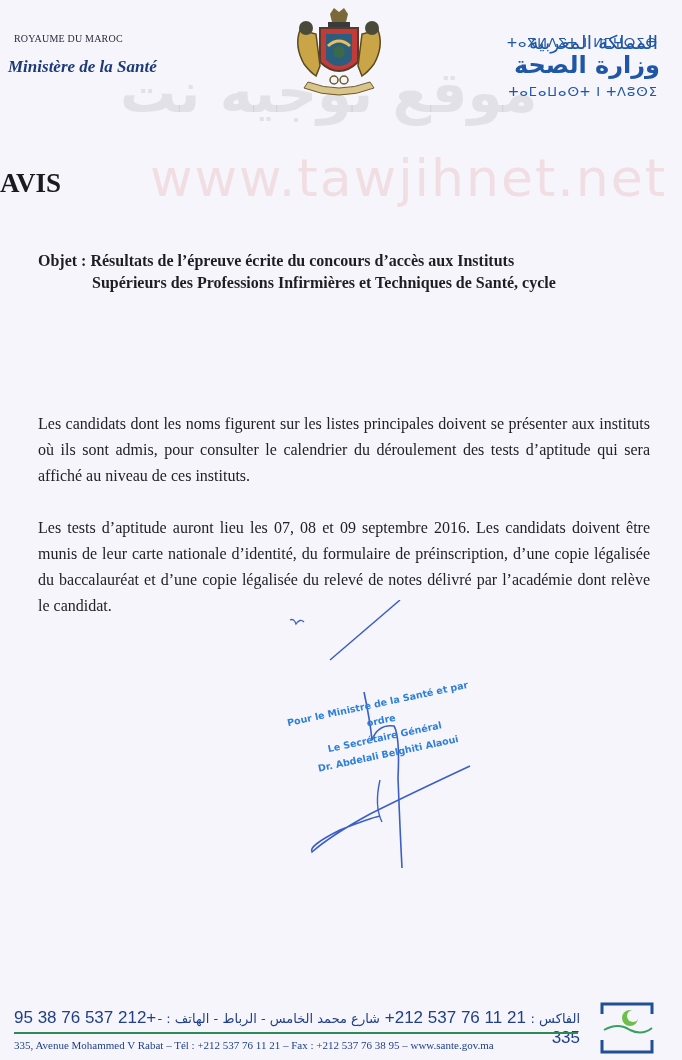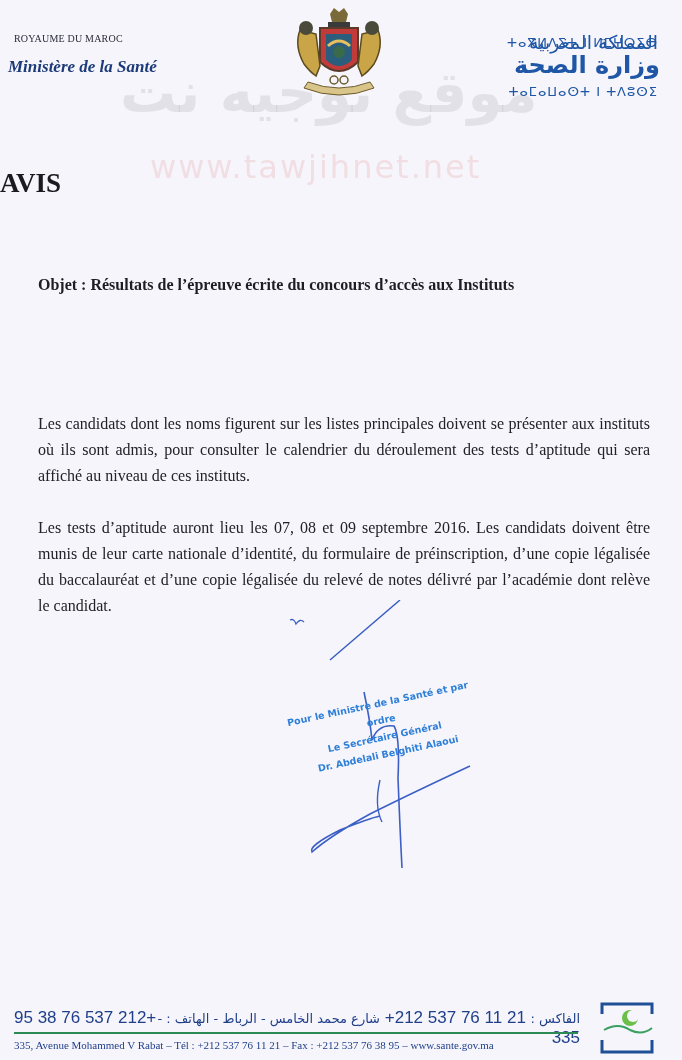--- a/index.html
+++ b/index.html
@@ -11,23 +11,23 @@
   }
   .abs { position:absolute; }
   .hdr-fr-1 { left:14px; top:33px; font-size:10px; color:#2b2b3a; letter-spacing:0.2px; }
   .hdr-fr-2 { left:8px; top:57px; font-size:17px; font-weight:bold; font-style:italic; color:#1c3a78; }
   .hdr-ar-1 { right:24px; top:4px; font-size:19px; color:#1f57a6; font-family:"DejaVu Sans", sans-serif; direction:rtl;margin-top:27px; }
   .hdr-tz-1 { right:24px; top:35px; font-size:13px; color:#1f57a6; font-family:"DejaVu Sans", sans-serif; letter-spacing:1px; }
   .hdr-ar-2 { right:22px; top:51px; font-size:24px; color:#1f57a6; font-weight:bold; font-family:"DejaVu Sans", sans-serif; direction:rtl; }
   .hdr-tz-2 { right:24px; top:84px; font-size:13px; color:#1f57a6; font-family:"DejaVu Sans", sans-serif; letter-spacing:1px;margin-left:17px; }
   .emblem { left:290px; top:6px; width:98px; height:96px; }
   .wm-ar { left:120px; top:60px; font-size:56px; font-weight:bold; color:rgba(140,140,150,0.18); font-family:"DejaVu Sans", sans-serif; direction:rtl; }
-  .wm-url { left:150px; top:148px; font-size:32px; color:rgba(220,120,120,0.18); font-family:"DejaVu Sans", sans-serif; letter-spacing:2px;text-align:center; }
+  .wm-url { left:150px; top:148px; font-size:52px; color:rgba(220,120,120,0.18); font-family:"DejaVu Sans", sans-serif; letter-spacing:2px;text-align:center; }
   .title { left:0; width:682px; top:168px; text-align:left; font-size:27px; font-weight:bold; color:#1b1b1f; }
-  .objet { left:38px; top:250px; width:610px; font-size:16px; font-weight:bold; line-height:22px;margin-top:24px; }
+  .objet { left:38px; top:250px; width:610px; font-size:16px; font-weight:bold; line-height:22px; }
   .objet .indent { padding-left:54px; display:block; }
   .para { left:38px; width:612px; font-size:16px; line-height:26px; text-align:justify; color:#222226; }
   .p1 { top:411px; }
   .p2 { top:515px; }
   .sig-svg { left:260px; top:600px; width:240px; height:280px; }
   .stamp { left:278px; top:716px; width:200px; transform:rotate(-12deg); transform-origin:left top; color:#2e7fd8; font-family:"DejaVu Sans", sans-serif; font-weight:bold; font-size:9.5px; text-align:center; line-height:17px; }
   .foot-ar { left:14px; top:1008px; width:566px; font-size:17px; color:#1f3f8a; font-family:"Liberation Sans", sans-serif; }
   .foot-ar .ar { font-family:"DejaVu Sans", sans-serif; font-size:13px; }
   .foot-line { left:14px; top:1032px; width:564px; height:2px; background:#2d8a55; }
   .foot-fr { left:14px; top:1039px; width:566px; font-size:11px; color:#1f3f8a; font-family:"Liberation Serif", serif; }
@@ -61,20 +61,21 @@
 <div class="abs hdr-ar-1">المملكة المغربية</div>
 <div class="abs hdr-tz-1">ⵜⴰⴳⵍⴷⵉⵜ ⵏ ⵍⵎⵖⵔⵉⴱ</div>
 <div class="abs hdr-ar-2">وزارة الصحة</div>
 <div class="abs hdr-tz-2">ⵜⴰⵎⴰⵡⴰⵙⵜ ⵏ ⵜⴷⵓⵙⵉ</div>
 
 <div class="abs title">AVIS</div>
 
 <div class="abs objet">
   <span>Objet :</span>
   <span>Résultats de l’épreuve écrite du concours d’accès aux Instituts</span>
+  <span class="indent">Supérieurs des Professions Infirmières et Techniques de Santé, cycle</span>
 </div>
 
 <div class="abs para p1">Les candidats dont les noms figurent sur les listes principales doivent se présenter aux instituts où ils sont admis, pour consulter le calendrier du déroulement des tests d’aptitude qui sera affiché au niveau de ces instituts.</div>
 <div class="abs para p2">Les tests d’aptitude auront lieu les 07, 08 et 09 septembre 2016. Les candidats doivent être munis de leur carte nationale d’identité, du formulaire de préinscription, d’une copie légalisée du baccalauréat et d’une copie légalisée du relevé de notes délivré par l’académie dont relève le candidat.</div>
 
 <svg class="abs sig-svg" viewBox="0 0 240 280">
   <path d="M30 20 Q34 18 36 24 Q40 18 44 22" stroke="#3b5fc4" stroke-width="1.3" fill="none"></path>
   <path d="M140 0 L70 60" stroke="#3b5fc4" stroke-width="1.5" fill="none"></path>
   <path d="M104 92 Q110 120 112 140 Q118 124 134 126 Q140 136 138 178 Q140 230 142 268" stroke="#3b5fc4" stroke-width="1.6" fill="none"></path>
   <path d="M210 166 Q150 194 110 214 Q70 236 52 252 Q48 246 80 230 Q110 218 120 216" stroke="#3b5fc4" stroke-width="1.6" fill="none"></path>

